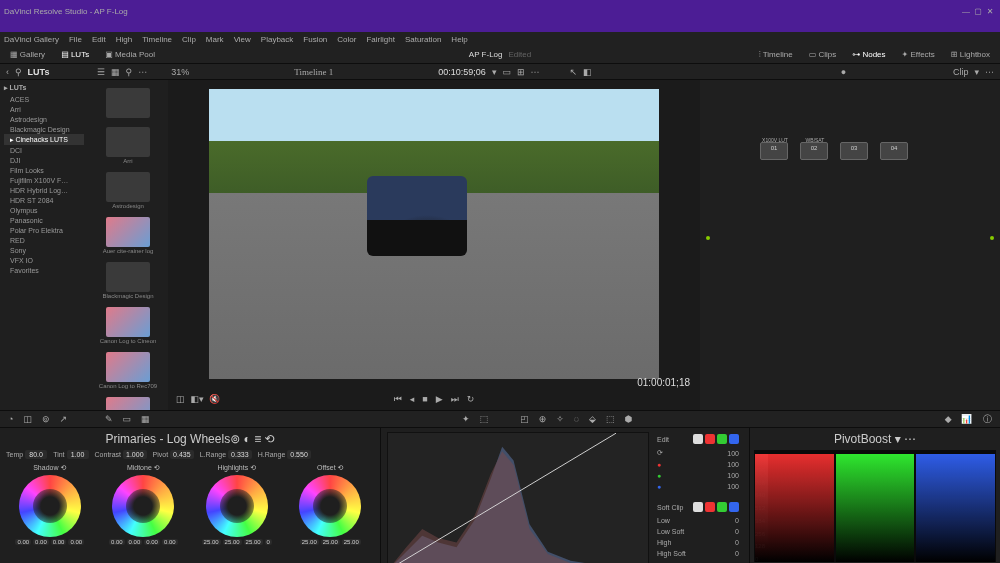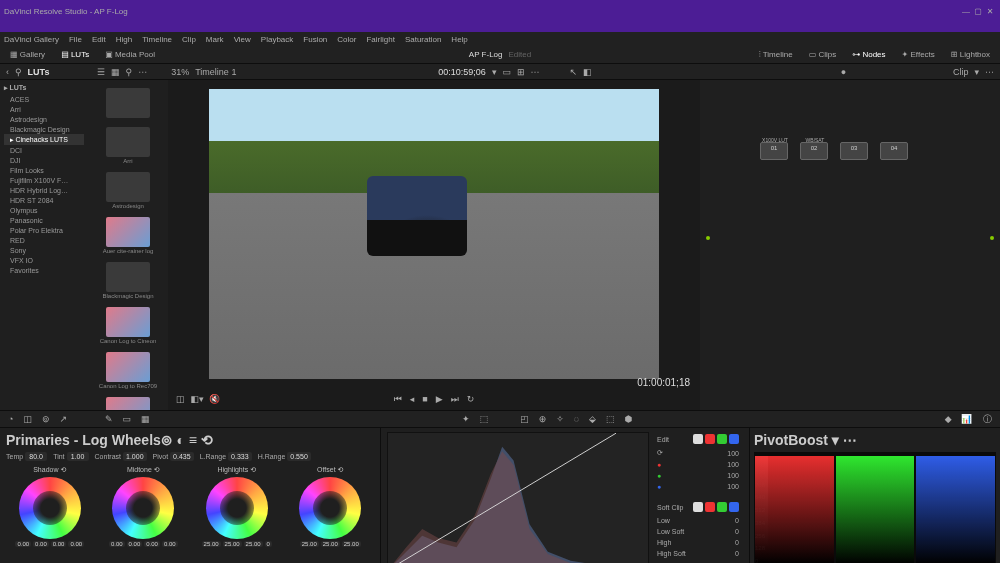--- a/index.html
+++ b/index.html
@@ -28,21 +28,21 @@
 .preview::after { content:""; position:absolute; left:35%; top:30%; width:100px; height:80px; background: radial-gradient(ellipse 40px 25px at 60% 80%, #111, transparent), linear-gradient(180deg,#2a3a5c 0%,#2a3a5c 55%, #111 55%, #111 100%); border-radius: 6px; }
 .transport { height: 22px; display: flex; align-items: center; justify-content: center; gap: 8px; font-size: 9px; }
 .tc { position: absolute; font-size: 10px; color: #ddd; text-align: center; }
 .nodes { width: 300px; background: #1f1f1f; position: relative; }
 .node { position: absolute; width: 28px; height: 18px; background: #444; border: 1px solid #666; border-radius: 2px; font-size: 6px; text-align: center; line-height: 10px; color: #ccc; }
 .node .lbl { position: absolute; top: -8px; left: -4px; width: 36px; font-size: 5px; color: #aaa; white-space:nowrap;}
 .greendot { position:absolute; width:4px; height:4px; background:#8c0; border-radius:50%; }
 .midtools { height: 18px; background: #212121; border-top: 1px solid #0d0d0d; border-bottom: 1px solid #0d0d0d; display:flex; align-items:center; padding:0 8px; gap:10px; font-size:9px;}
 .lower { display: flex; height: 145px; background: #1f1f1f; }
 .wheels { width: 380px; padding: 2px 6px; }
-.panel-hdr { font-size: 14px; color: #ccc; padding: 2px 0; display:flex; justify-content:flex-start;font-weight:bold;}
+.panel-hdr { font-size: 12px; color: #ccc; padding: 2px 0; display:flex; justify-content:center;}
 .params { display: flex; gap: 6px; padding: 2px 0; font-size: 7px; flex-wrap: wrap; }
 .param { display: flex; gap: 2px; align-items:center;}
 .param .val { background:#2b2b2b; padding:1px 3px; border-radius:2px; min-width:22px; text-align:center; color:#ddd;}
 .wheel-row { display: flex; gap: 6px; margin-top: 2px; }
 .wheel-box { flex: 1; text-align:center;}
 .wheel-box .title { font-size:7px; color:#bbb; padding:1px 0;}
 .wheel { width: 62px; height: 62px; border-radius: 50%; margin: 2px auto; background: conic-gradient(#f44,#fa4,#ff4,#4f4,#4ff,#44f,#f4f,#f44); position:relative;}
 .wheel::after { content:""; position:absolute; inset:14px; border-radius:50%; background:radial-gradient(circle,#1f1f1f 38%,transparent 100%);}
 .wheel-nums { display:flex; gap:2px; justify-content:center; font-size:6px;}
 .wheel-nums span { background:#2b2b2b; padding:0 2px; border-radius:2px; color:#ccc;}
@@ -107,21 +107,21 @@
   <span>‹</span>
   <span>⚲</span>
   <span style="font-weight:bold;color:#ddd;">LUTs</span>
   <span style="flex:0.15"></span>
   <span>☰</span>
   <span>▦</span>
   <span>⚲</span>
   <span>⋯</span>
   <span style="width:12px;"></span>
   <span>31%</span>
-  <span style="flex:1;text-align:left;">Timeline 1</span>
+  <span style="flex:1;text-align:center;font-family:Liberation Serif, serif;">Timeline 1</span>
   <span style="color:#ddd;">00:10:59;06</span>
   <span>▾</span>
   <span>▭</span>
   <span>⊞</span>
   <span>⋯</span>
   <span style="width:18px;"></span>
   <span>↖</span>
   <span>◧</span>
   <span style="flex:1"></span>
   <span>●</span>

